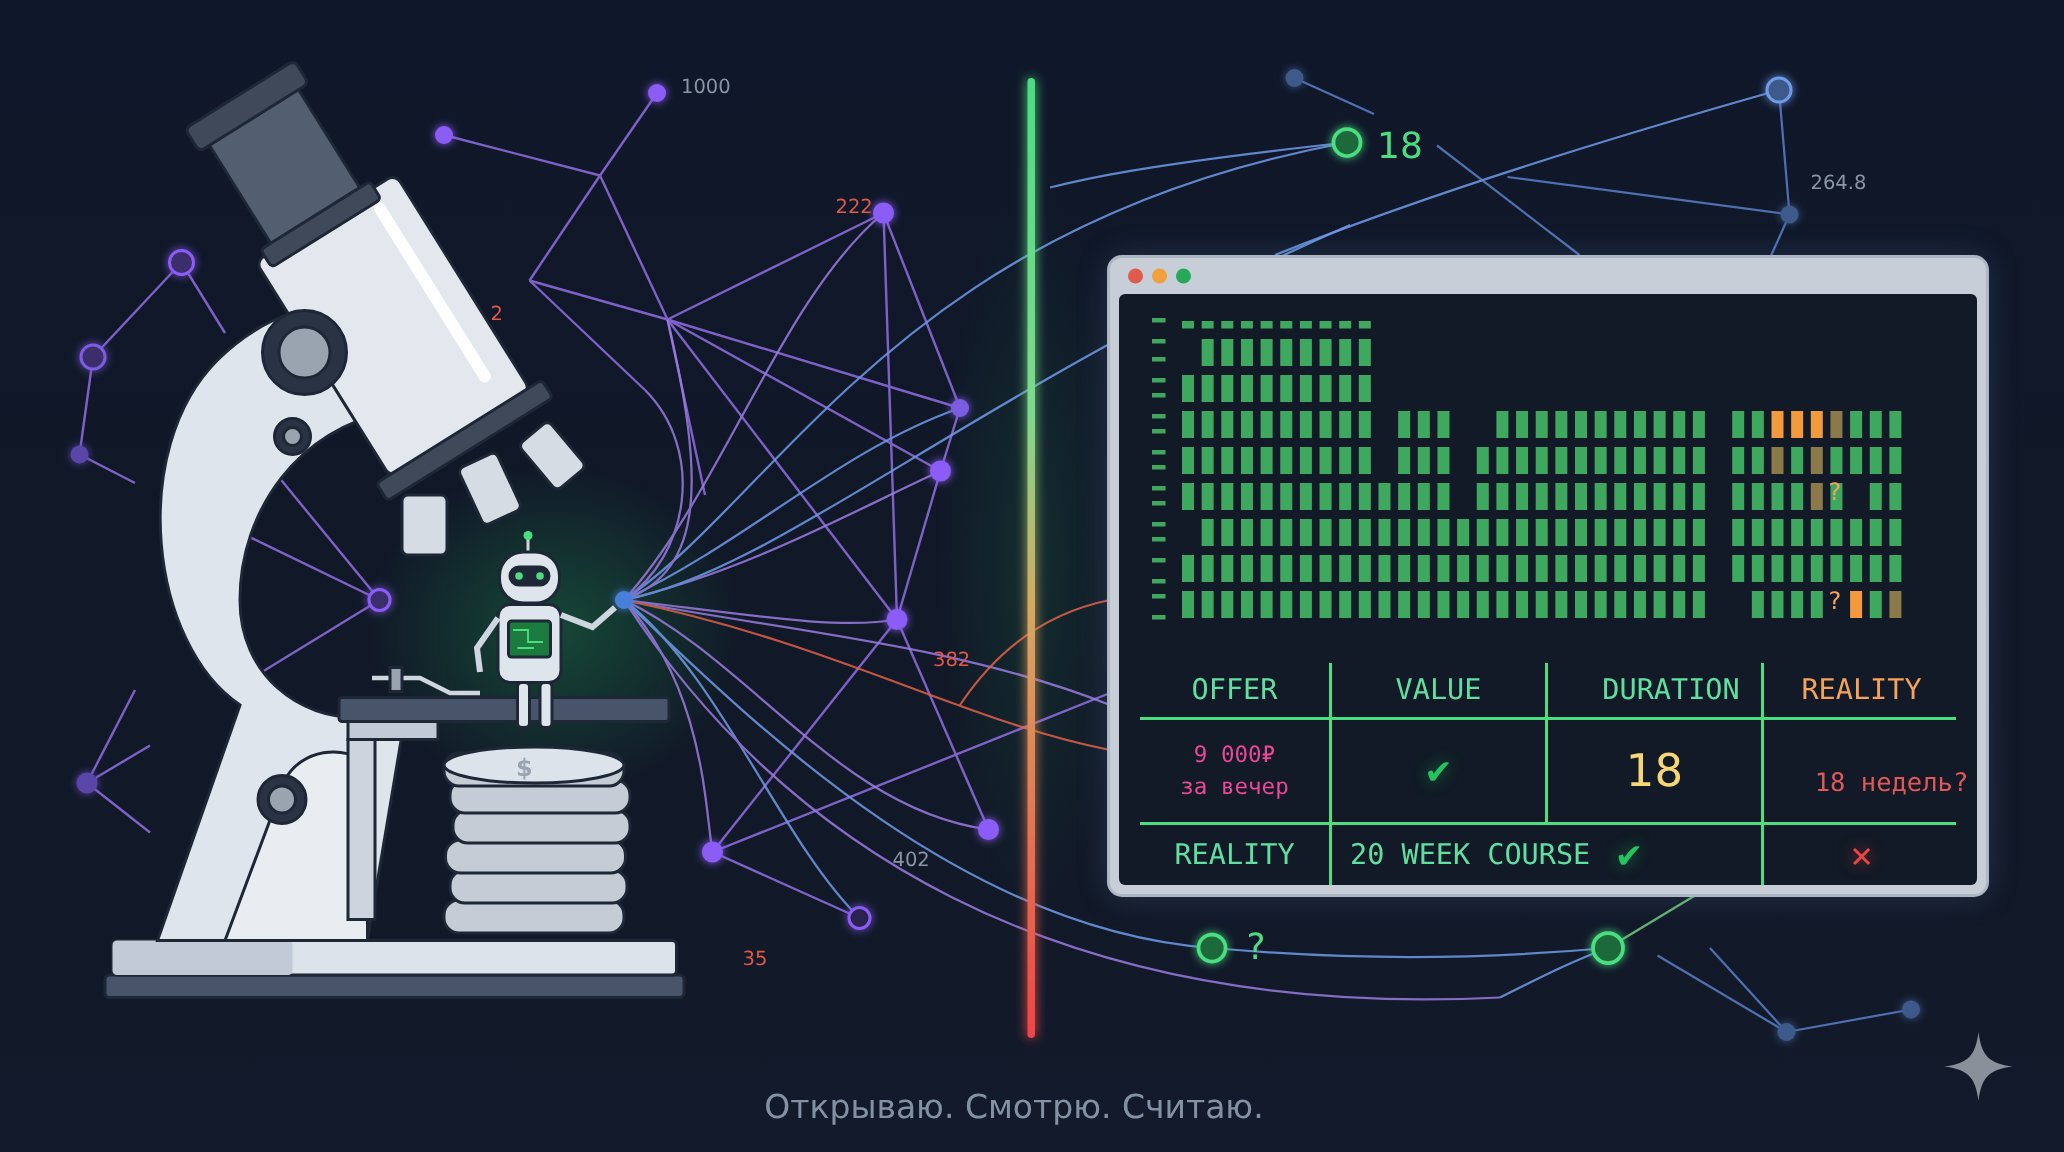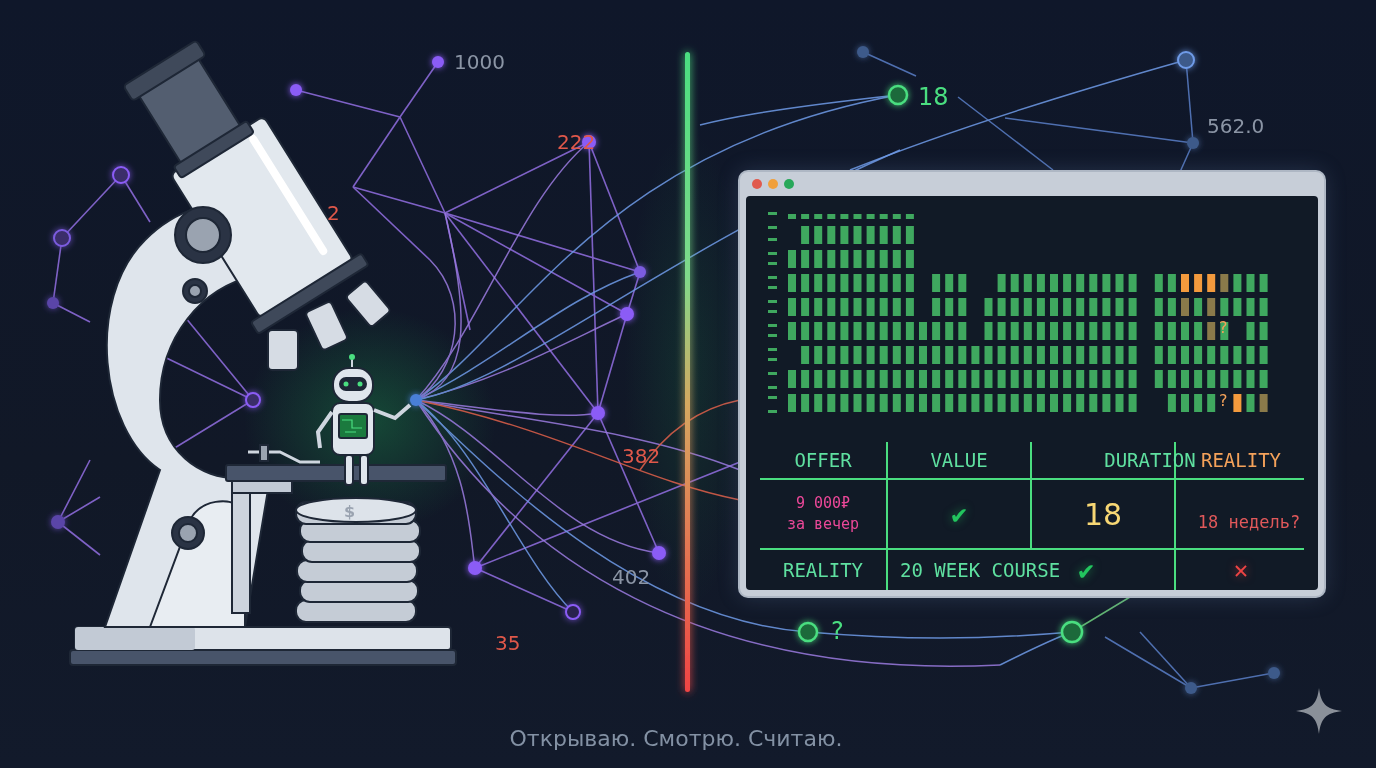--- a/index.html
+++ b/index.html
@@ -1,19 +1,19 @@
 <!DOCTYPE html>
 <html><head>
 <meta charset="utf-8">
 <style>
   html,body{margin:0;padding:0;}
   body{width:1376px;height:768px;overflow:hidden;background:#111827;font-family:"DejaVu Sans",sans-serif;position:relative;}
   #scene{position:absolute;left:0;top:0;width:1376px;height:768px;background:radial-gradient(ellipse 180px 160px at 370px 420px,rgba(34,197,94,0.28),rgba(17,24,39,0) 70%),radial-gradient(ellipse 80px 300px at 688px 370px,rgba(34,197,94,0.12),rgba(17,24,39,0) 80%),linear-gradient(180deg,#0f172a 0%,#111827 60%,#121a2b 100%);}
   svg.layer{position:absolute;left:0;top:0;}
-  .node-label{position:absolute;font-family:"DejaVu Sans",sans-serif;font-size:20px;line-height:1;}
+  .node-label{position:absolute;font-family:"DejaVu Sans",sans-serif;font-size:13px;line-height:1;}
   .lbl-gray{color:#8b95a5;}
   .lbl-red{color:#e0584a;margin-top:26px;}
   .lbl-green{color:#4ade80;font-size:24px;}
   #win{position:absolute;left:740px;top:172px;width:584px;height:424px;background:#c7ced8;border-radius:8px;box-shadow:0 0 0 2px #aeb7c4,0 0 22px rgba(120,150,200,0.25);}
   #win .dots{position:absolute;left:12px;top:7px;display:flex;gap:6px;}
   #win .dot{width:10px;height:10px;border-radius:50%;}
   #screen{position:absolute;left:6px;top:24px;width:572px;height:394px;background:#111a26;border-radius:4px;}
   #bars{position:absolute;left:0;top:0;}
   #title{position:absolute;left:188px;top:36px;font-family:"DejaVu Sans",sans-serif;font-size:31px;color:#5fe0a0;letter-spacing:1px;white-space:nowrap;}
   #title .accent{color:#f59e4c;}
@@ -207,23 +207,23 @@
         <rect x="345" y="455" width="8" height="30" rx="3" fill="#dfe5ec"></rect>
         <rect x="360" y="455" width="8" height="30" rx="3" fill="#dfe5ec"></rect>
       </g>
     </g>
   </svg>
 
   <div class="node-label lbl-gray" style="left:454px;top:52px;">1000</div>
   <div class="node-label lbl-red" style="left:557px;top:106px;">222</div>
   <div class="node-label lbl-red" style="left:327px;top:177px;">2</div>
   <div class="node-label lbl-green" style="left:918px;top:85px;">18</div>
-  <div class="node-label lbl-gray" style="left:1207px;top:116px;">562.0</div>
-  <div class="node-label lbl-red" style="left:622px;top:420px;">382</div>
-  <div class="node-label lbl-gray" style="left:612px;top:567px;">402</div>
+  <div class="node-label lbl-gray" style="left:1207px;top:116px;">264.8</div>
+  <div class="node-label lbl-red" style="left:622px;top:408px;">382</div>
+  <div class="node-label lbl-gray" style="left:595px;top:567px;">402</div>
   <div class="node-label lbl-red" style="left:495px;top:607px;text-align:right;">35</div>
   <div class="node-label lbl-green" style="left:831px;top:619px;">?</div>
 
   <svg class="layer" width="1376" height="768">
     <defs>
       <linearGradient id="div" x1="0" y1="0" x2="0" y2="1">
         <stop offset="0" stop-color="#4ade80"></stop>
         <stop offset="0.35" stop-color="#7fd98a"></stop>
         <stop offset="0.55" stop-color="#d6a860"></stop>
         <stop offset="1" stop-color="#ef4444"></stop>
@@ -510,30 +510,30 @@
 
       <div id="tbl">
         <div class="gline" style="left:0;top:36px;width:544px;height:2px;"></div>
         <div class="gline" style="left:0;top:106px;width:544px;height:2px;"></div>
         <div class="gline" style="left:126px;top:0;width:2px;height:148px;"></div>
         <div class="gline" style="left:270px;top:0;width:2px;height:106px;"></div>
         <div class="gline" style="left:414px;top:0;width:2px;height:148px;"></div>
 
         <div class="cell hdr" style="left:128px;top:0;width:142px;height:36px;">VALUE</div>
         <div class="cell hdr" style="left:0;top:0;width:126px;height:36px;">OFFER</div>
-        <div class="cell hdr" style="left:272px;top:0;width:164px;height:36px;margin-left:36px;">DURATION</div>
+        <div class="cell hdr" style="left:272px;top:0;width:164px;height:36px;">DURATION</div>
         <div class="cell hdr hdr-orange" style="left:416px;top:0;width:130px;height:36px;">REALITY</div>
 
         <div class="cell offer" style="left:0;top:38px;width:126px;height:68px;">
           <span>9 000₽</span>
           <span>за вечер</span>
         </div>
         <div class="cell check" style="left:128px;top:38px;width:142px;height:68px;">✔</div>
         <div class="cell big" style="left:272px;top:38px;width:142px;height:68px;">18</div>
-        <div class="cell weeks" style="left:424px;top:38px;width:130px;height:83px;text-align:center;">18 недель?</div>
+        <div class="cell weeks" style="left:436px;top:38px;width:130px;height:83px;text-align:center;">18 недель?</div>
 
         <div class="cell green-txt" style="left:0;top:108px;width:126px;height:40px;">REALITY</div>
         <div class="cell" style="left:128px;top:108px;width:286px;height:40px;justify-content:flex-start;padding-left:12px;box-sizing:border-box;gap:18px;">
           <span class="green-txt">20 WEEK COURSE</span>
           <span class="check">✔</span>
         </div>
         <div class="cell cross" style="left:416px;top:108px;width:130px;height:40px;">✕</div>
       </div>
     </div>
   </div>

